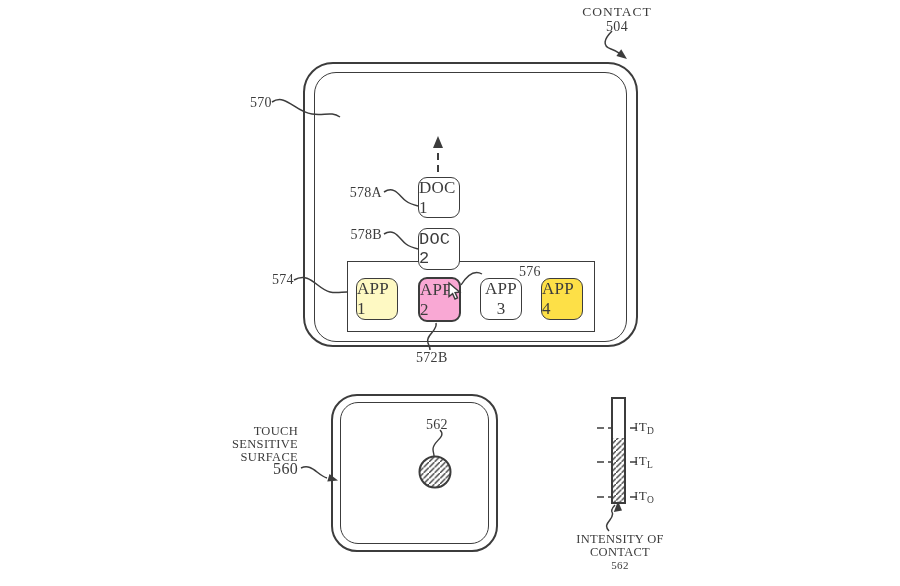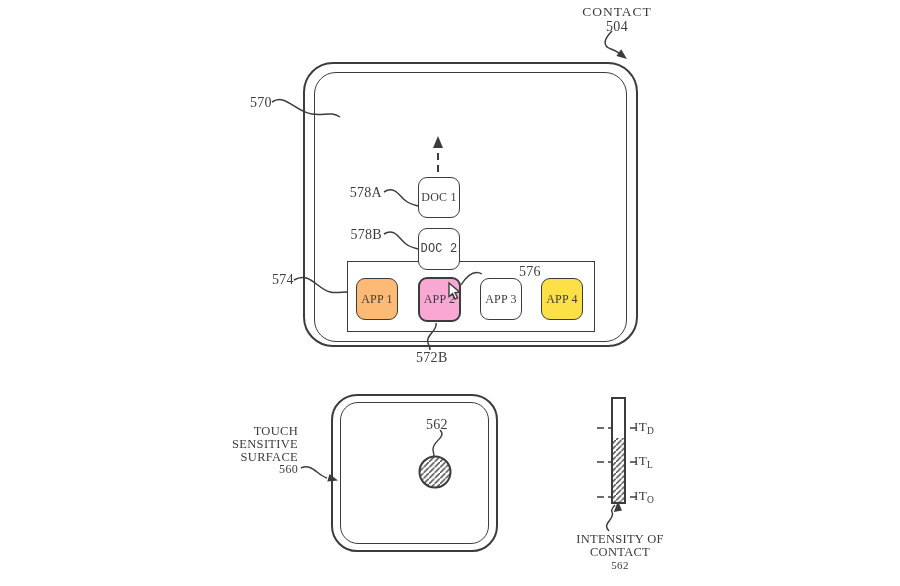--- a/index.html
+++ b/index.html
@@ -6,21 +6,21 @@
   .canvas{
     position:relative;width:900px;height:586px;background:#ffffff;overflow:hidden;
     font-family:"Liberation Serif","DejaVu Serif",serif;color:#3c3c3c;
   }
   .box{position:absolute;box-sizing:border-box;border:1.5px solid #3c3c3c;background:transparent;}
   .lbl{position:absolute;color:#3c3c3c;letter-spacing:0.3px;white-space:nowrap;}
   .lbl.ref{font-size:14px;}
   .cell-text{
     position:absolute;left:0;right:0;top:0;bottom:0;
     display:flex;align-items:center;justify-content:center;
-    font-size:12px;letter-spacing:0.2px;color:#3c3c3c;
+    font-size:17px;letter-spacing:0.2px;color:#3c3c3c;
   }
   .svg-layer{position:absolute;left:0;top:0;z-index:5;pointer-events:none;}
   .z1{z-index:1}.z2{z-index:2}
   .txt-layer{position:absolute;left:0;top:0;width:100%;height:100%;z-index:6;}
   .sub{font-size:9.5px;position:relative;top:3px;letter-spacing:0;}
   .it-lbl{font-size:13px;}
   .right-block{text-align:right;}
   .center-block{text-align:center;}
 </style>
 </head>
@@ -33,27 +33,27 @@
 
   <div class="box z1" style="left:347px;top:261px;width:248px;height:71px;border-width:1.6px;background:#ffffff;"></div>
 
   <div class="box z2" style="left:418px;top:177px;width:42px;height:41px;border-width:1.6px;border-radius:9px;background:#ffffff;">
     <div class="cell-text">DOC 1</div>
   </div>
   <div class="box z2" style="left:418px;top:228px;width:42px;height:42px;border-width:1.6px;border-radius:9px;background:#ffffff;font-family:Liberation Mono, monospace;">
     <div class="cell-text">DOC 2</div>
   </div>
 
-  <div class="box z2" style="left:356px;top:278px;width:42px;height:42px;border-width:1.5px;border-radius:9px;background:#fdba74;padding-left:22px;">
+  <div class="box z2" style="left:356px;top:278px;width:42px;height:42px;border-width:1.5px;border-radius:9px;background:#fef9c3;padding-left:22px;">
     <div class="cell-text">APP 1</div>
   </div>
   <div class="box z2" style="left:418px;top:277px;width:43px;height:45px;border-width:2.6px;border-radius:9px;background:#f9a8d4;">
     <div class="cell-text">APP 2</div>
   </div>
-  <div class="box z2" style="left:480px;top:278px;width:42px;height:42px;border-width:1.5px;border-radius:9px;background:#ffffff;">
+  <div class="box z2" style="left:480px;top:278px;width:42px;height:42px;border-width:1.5px;border-radius:9px;background:#ffffff;text-align:center;">
     <div class="cell-text">APP 3</div>
   </div>
   <div class="box z2" style="left:541px;top:278px;width:42px;height:42px;border-width:1.5px;border-radius:9px;background:#fde047;">
     <div class="cell-text">APP 4</div>
   </div>
 
   <div class="box z1" style="left:331px;top:394px;width:167px;height:158px;border-width:2.5px;border-radius:26px;"></div>
   <div class="box z1" style="left:340px;top:402px;width:149px;height:142px;border-width:1.3px;border-radius:18px;"></div>
 
   <svg class="svg-layer" width="900" height="586" viewBox="0 0 900 586">
@@ -121,21 +121,21 @@
     <div class="lbl ref" style="left:272px;top:272px;">574</div>
 
     <div class="lbl ref" style="left:481px;top:264px;margin-left:38px;">576</div>
 
     <div class="lbl ref" style="left:416px;top:350px;">572B</div>
 
     <div class="lbl right-block" style="left:218px;top:425px;width:80px;font-size:12.5px;line-height:12.8px;">
       <div>TOUCH</div>
       <div>SENSITIVE</div>
       <div>SURFACE</div>
-      <div style="font-size:12px;">560</div>
+      <div style="font-size:16px;">560</div>
     </div>
 
     <div class="lbl ref" style="left:426px;top:417px;">562</div>
 
     <div class="lbl it-lbl" style="left:634px;top:419px;">
       <span>IT</span><span class="sub">D</span>
     </div>
     <div class="lbl it-lbl" style="left:634px;top:453px;">
       <span>IT</span><span class="sub">L</span>
     </div>

